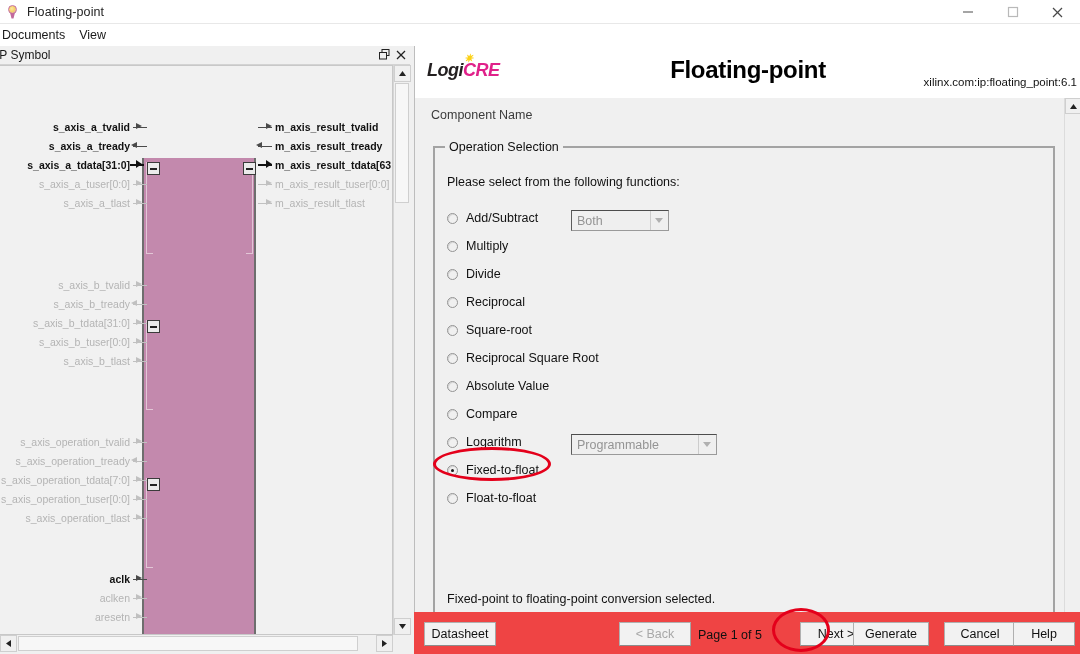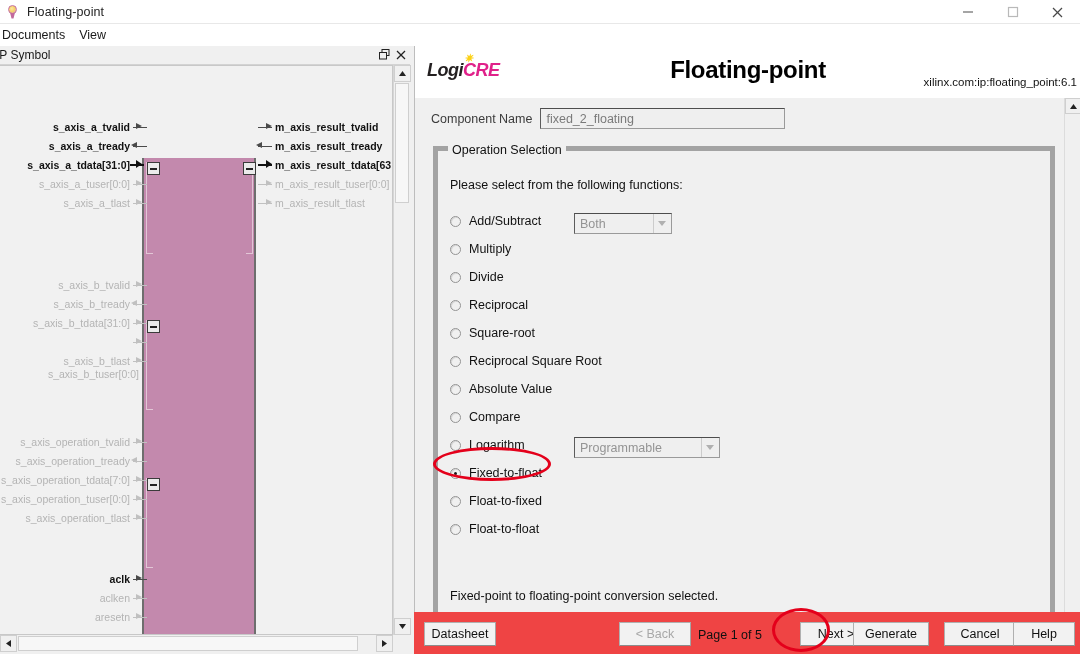--- a/index.html
+++ b/index.html
@@ -200,21 +200,21 @@
     width: 245px; height: 21px;
     background: #efefef;
     border: 1px solid #9a9a9a; border-top: 1px solid #4d4d4d; border-left: 1px solid #5c5c5c;
     font-size: 12.5px; color: #7a7a7a;
     display: flex; align-items: center; padding-left: 5px;
   }
 
   .group {
     position: absolute; left: 18px; top: 100px;
     width: 622px; height: 476px;
-    border: 5px solid #a3a3a3;
+    border: 2px solid #a3a3a3;
     background: #f0f0f0;
   }
   .group-legend {
     position: absolute; left: 10px; top: -8px;
     background: #f0f0f0; padding: 0 4px;
     font-size: 12.5px; color: #111;
   }
   .group-prompt {
     position: absolute; left: 12px; top: 27px;
     font-size: 12.5px; color: #111;
@@ -387,21 +387,21 @@
         <div class="arrow r dim" style="left:136px; top:215px;"></div>
 
       <div class="port left dim" style="left:0; top:233px; width:130px;">s_axis_b_tready</div>
       <div class="wire dim" style="left:133px; top:238px; width:14px;"></div>
         <div class="arrow l dim" style="left:131px; top:234px;"></div>
 
       <div class="port left dim" style="left:0; top:252px; width:130px;">s_axis_b_tdata[31:0]</div>
       <div class="wire dim" style="left:133px; top:257px; width:14px;"></div>
         <div class="arrow r dim" style="left:136px; top:253px;"></div>
 
-      <div class="port left dim" style="left:9px; top:271px; width:130px;margin-top:32px;">s_axis_b_tuser[0:0]</div>
+      <div class="port left dim" style="left:0; top:271px; width:130px;">s_axis_b_tuser[0:0]</div>
       <div class="wire dim" style="left:133px; top:276px; width:14px;"></div>
         <div class="arrow r dim" style="left:136px; top:272px;"></div>
 
       <div class="port left dim" style="left:0; top:290px; width:130px;">s_axis_b_tlast</div>
       <div class="wire dim" style="left:133px; top:295px; width:14px;"></div>
         <div class="arrow r dim" style="left:136px; top:291px;"></div>
 
       <div class="port left dim" style="left:0; top:371px; width:130px;">s_axis_operation_tvalid</div>
       <div class="wire dim" style="left:133px; top:376px; width:14px;"></div>
         <div class="arrow r dim" style="left:136px; top:372px;"></div>
@@ -502,21 +502,20 @@
       </div>
       <div class="scroll-arrow" style="position:absolute;left:0;bottom:0;width:16px;height:16px;">
         <svg width="7" height="5" viewBox="0 0 7 5">
             <polygon points="0,0 7,0 3.5,5" fill="#222"></polygon>
           </svg>
       </div>
     </div>
 
     <div class="comp-row">
       <div class="comp-label">Component Name</div>
-      <div class="comp-input" placeholder="fixed_2_floating">fixed_2_floating</div>
     </div>
 
     <div class="group">
       <div class="group-legend">Operation Selection</div>
       <div class="group-prompt">Please select from the following functions:</div>
 
       <div class="opt-list">
         <div class="opt">
           <span class="radio"></span>
           <span class="opt-label">Add/Subtract</span>
@@ -549,24 +548,20 @@
           <span class="radio"></span>
           <span class="opt-label">Compare</span>
         </div>
         <div class="opt">
           <span class="radio"></span>
           <span class="opt-label">Logarithm</span>
         </div>
         <div class="opt">
           <span class="radio checked"></span>
           <span class="opt-label">Fixed-to-float</span>
-        </div>
-        <div class="opt">
-          <span class="radio"></span>
-          <span class="opt-label">Float-to-fixed</span>
         </div>
         <div class="opt">
           <span class="radio"></span>
           <span class="opt-label">Float-to-float</span>
         </div>
       </div>
 
       <div class="combo" style="left:136px; top:62px; width:98px;">
         <span>Both</span>
         <span class="arrowbox">

